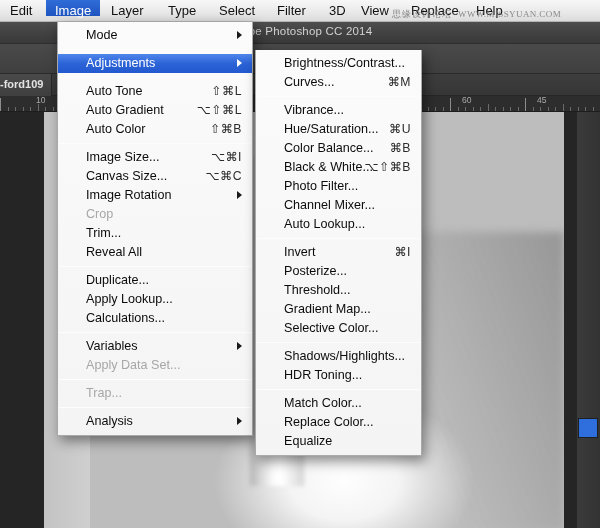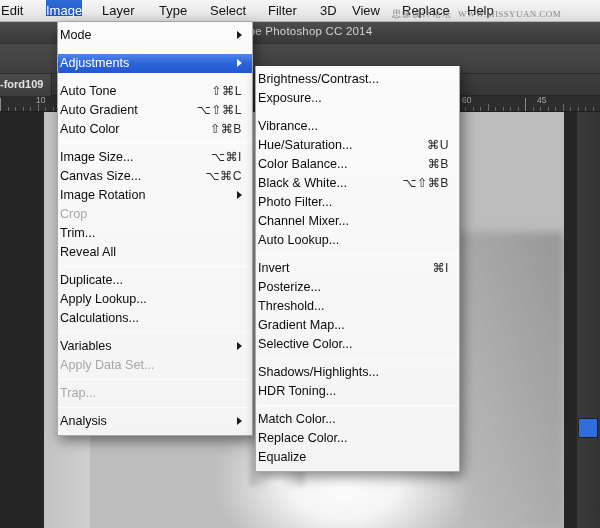--- a/index.html
+++ b/index.html
@@ -186,21 +186,21 @@
 
   
   .menubar {
     position: absolute; left: 0; top: 0; width: 600px; height: 22px;
     background: linear-gradient(180deg, #f7f7f7 0%, #ebebeb 50%, #dcdcdc 100%);
     border-bottom: 1px solid #b4b4b4;
   }
   .mb-item {
     position: absolute; top: 0; height: 16px; line-height: 22px;
     font-size: 13px; color: #111;
-    padding: 0 0;
+    padding: 0 9px;
     white-space: nowrap;
     font-family: "Liberation Sans", sans-serif;
   }
   .mb-item.active {
     background: linear-gradient(180deg, #2f6cd8 0%, #1f55c0 100%);
     color: #fff;
   }
   .watermark {
     position: absolute; left: 392px; top: 8px; width: 208px; height: 13px;
     font-size: 9px; color: rgba(110,110,110,.78);
@@ -213,25 +213,25 @@
   
   .menu {
     position: absolute;
     background: linear-gradient(180deg, #fbfbfb 0%, #f4f4f4 100%);
     border: 1px solid #a9a9a9;
     border-top: none;
     box-shadow: 3px 5px 12px rgba(0,0,0,.45);
     padding: 4px 0;
   }
   #menu-image   { left: 57px;  top: 22px;  width: 196px; }
-  #menu-adjust  { left: 255px; top: 66px;  width: 205px; }
+  #menu-adjust  { left: 255px; top: 50px;  width: 167px; }
 
   .mi {
     position: relative; height: 19px; line-height: 19px;
-    padding: 0 10px 0 2px;
+    padding: 0 10px 0 28px;
     font-size: 12.6px; color: #0b0b0b;
     white-space: nowrap;
     font-family: "Liberation Sans", sans-serif;
   }
   .mi .label { display: inline-block; }
   .mi.disabled .label { color: #a7a7a7; }
   .mi.sel {
     background: linear-gradient(180deg, #4f86ec 0%, #2b62d6 52%, #2259cf 100%);
   }
   .mi.sel .label, .mi.sel .shortcut { color: #fff; }
@@ -502,21 +502,21 @@
       <div class="mi"><span class="label">Variables</span><span class="arrow"></span></div>
       <div class="mi disabled"><span class="label">Apply Data Set...</span></div>
       <div class="mi-sep"></div>
       <div class="mi disabled"><span class="label">Trap...</span></div>
       <div class="mi-sep"></div>
       <div class="mi"><span class="label">Analysis</span><span class="arrow"></span></div>
     </div>
 
   <div class="menu" id="menu-adjust">
       <div class="mi"><span class="label">Brightness/Contrast...</span></div>
-      <div class="mi"><span class="label">Exposure...</span></div>
+      <div class="mi"><span class="label">Curves...</span><span class="shortcut">⌘M</span></div>
       <div class="mi-sep"></div>
       <div class="mi"><span class="label">Vibrance...</span></div>
       <div class="mi"><span class="label">Hue/Saturation...</span><span class="shortcut">⌘U</span></div>
       <div class="mi"><span class="label">Color Balance...</span><span class="shortcut">⌘B</span></div>
       <div class="mi"><span class="label">Black &amp; White...</span><span class="shortcut">⌥⇧⌘B</span></div>
       <div class="mi"><span class="label">Photo Filter...</span></div>
       <div class="mi"><span class="label">Channel Mixer...</span></div>
       <div class="mi"><span class="label">Auto Lookup...</span></div>
       <div class="mi-sep"></div>
       <div class="mi"><span class="label">Invert</span><span class="shortcut">⌘I</span></div>

